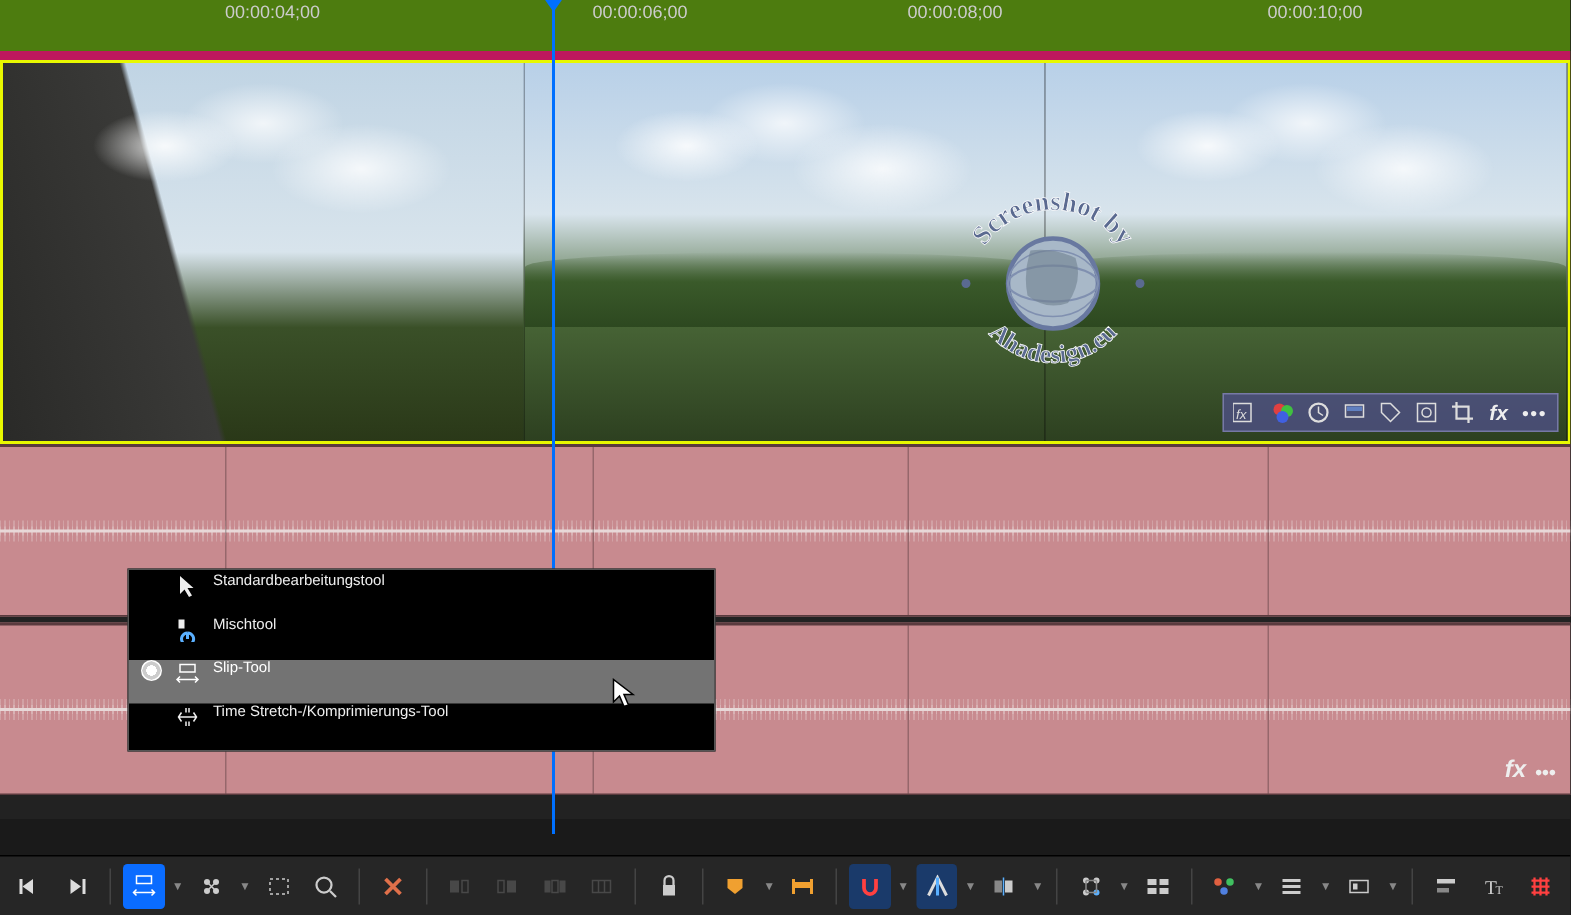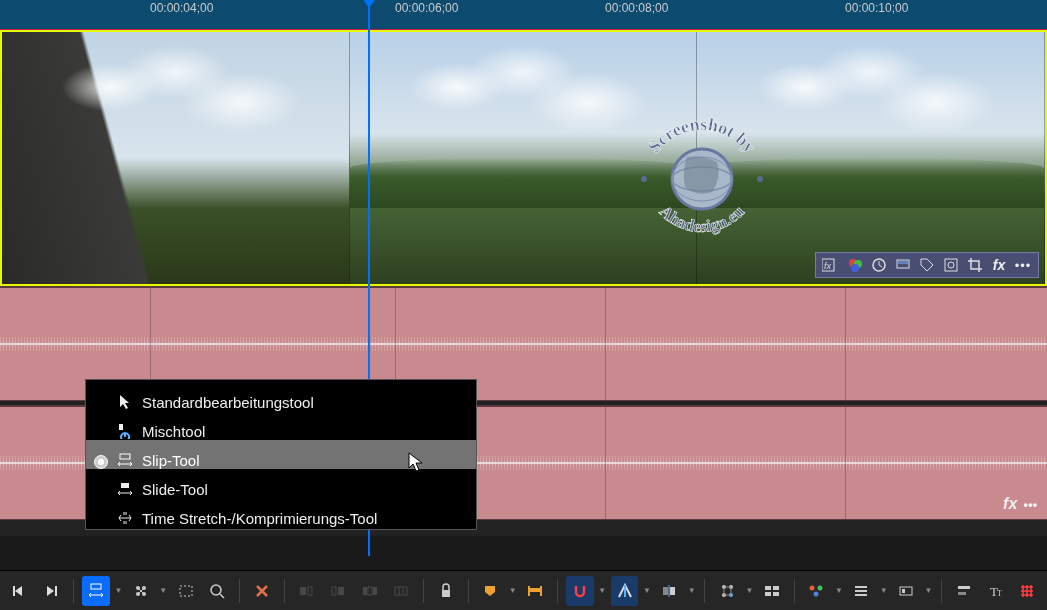--- a/index.html
+++ b/index.html
@@ -9,24 +9,24 @@
     background: #1a1a1a;
     font-family: "Segoe UI", Arial, sans-serif;
     font-size: 13px;
     color: #ccc;
     overflow: hidden;
     position: relative;
   }
 
   
   .ruler {
-    height: 30px;
-    background: #0c4a6e;
+    height: 40px;
+    background: #4d7c0f;
     position: relative;
-    border-bottom: 1px solid #be185d;
+    border-bottom: 6px solid #be185d;
   }
   .ruler-tick {
     position: absolute;
     top: 1px;
     font-size: 12px;
     color: #ccc;
   }
 
   
   .video-track {
@@ -166,25 +166,25 @@
     left: 85px;
     width: 392px;
     background: #000;
     border: 1px solid #555;
     z-index: 20;
     padding: 2px 0;
   }
   .menu-item {
     height: 29px;
     display: flex;
-    align-items: flex-end;
+    align-items: flex-start;
     gap: 8px;
     padding: 0 8px;
     color: #eee;
-    font-size: 15px;
+    font-size: 10px;
   }
   .menu-item.selected {
     background: #737373;
     color: #fff;
   }
   .menu-radio {
     width: 14px; height: 14px;
     border-radius: 50%;
     border: 1px solid #888;
     flex-shrink: 0;
@@ -387,30 +387,20 @@
           <rect x="4" y="2" width="10" height="5" fill="none" stroke="#fff"></rect>
           <path d="M2 12 H16 M4 10 L2 12 L4 14 M14 10 L16 12 L14 14" stroke="#fff" fill="none"></path>
         </svg>
     </span>
     <span>Slip-Tool</span>
   </div>
   <div class="menu-item">
     <span class="menu-spacer"></span>
     <span class="menu-icon">
       <svg width="18" height="16">
-          <rect x="5" y="2" width="8" height="5" fill="#eee"></rect>
-          <path d="M2 12 H16 M4 10 L2 12 L4 14 M14 10 L16 12 L14 14" stroke="#eee" fill="none"></path>
-        </svg>
-    </span>
-    <span>Slide-Tool</span>
-  </div>
-  <div class="menu-item">
-    <span class="menu-spacer"></span>
-    <span class="menu-icon">
-      <svg width="18" height="16">
           <path d="M3 8 H15 M5 5 L3 8 L5 11 M13 5 L15 8 L13 11" stroke="#eee" fill="none"></path>
           <path d="M8 2 L8 5 M10 2 L10 5 M8 11 L8 14 M10 11 L10 14" stroke="#eee"></path>
         </svg>
     </span>
     <span>Time Stretch-/Komprimierungs-Tool</span>
   </div>
 </div>
 
 <svg class="cursor" width="18" height="22" viewBox="0 0 18 22">
   <path d="M1 1 L1 16 L5 12 L8 19 L11 18 L8 11 L14 11 Z" fill="#fff" stroke="#000" stroke-width="1"></path>

